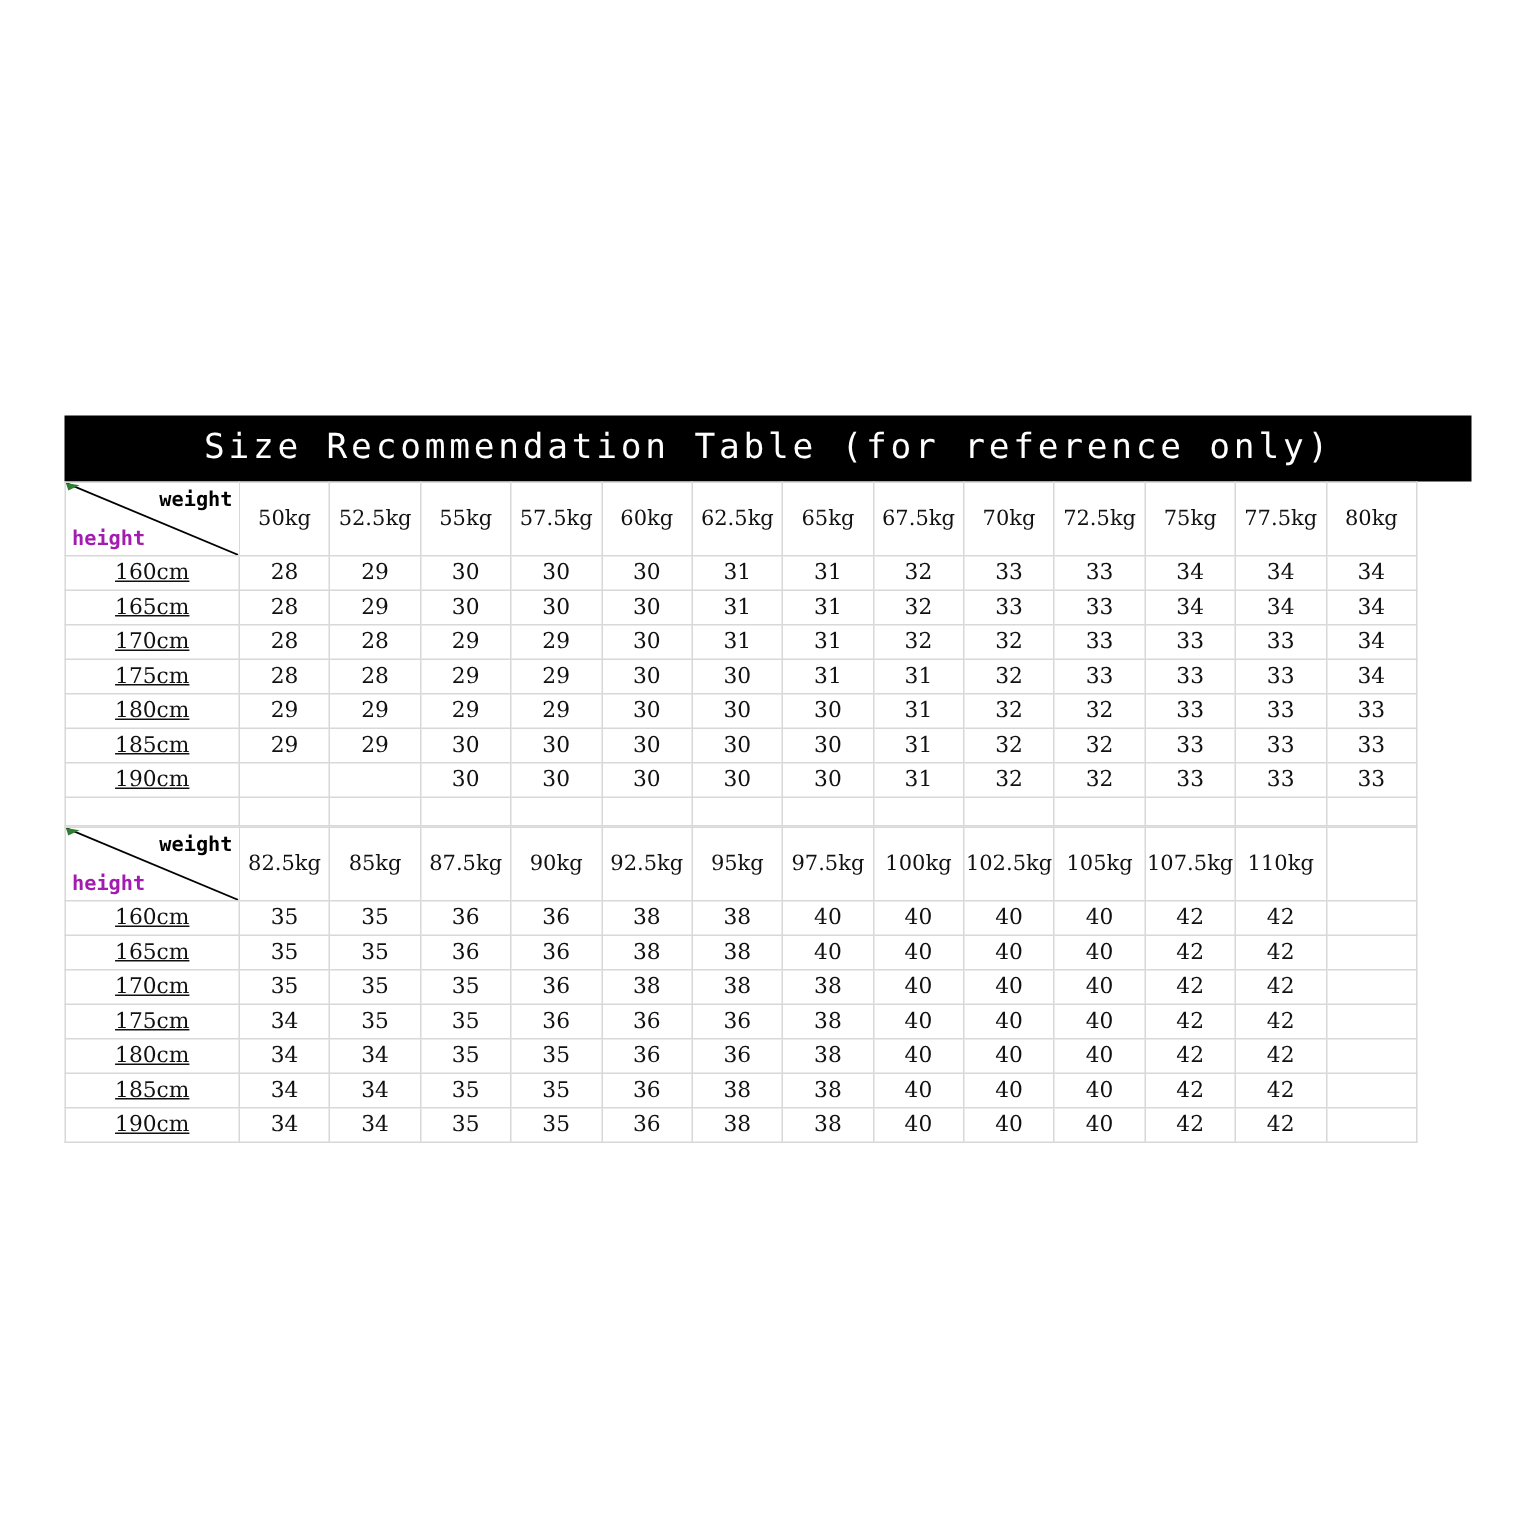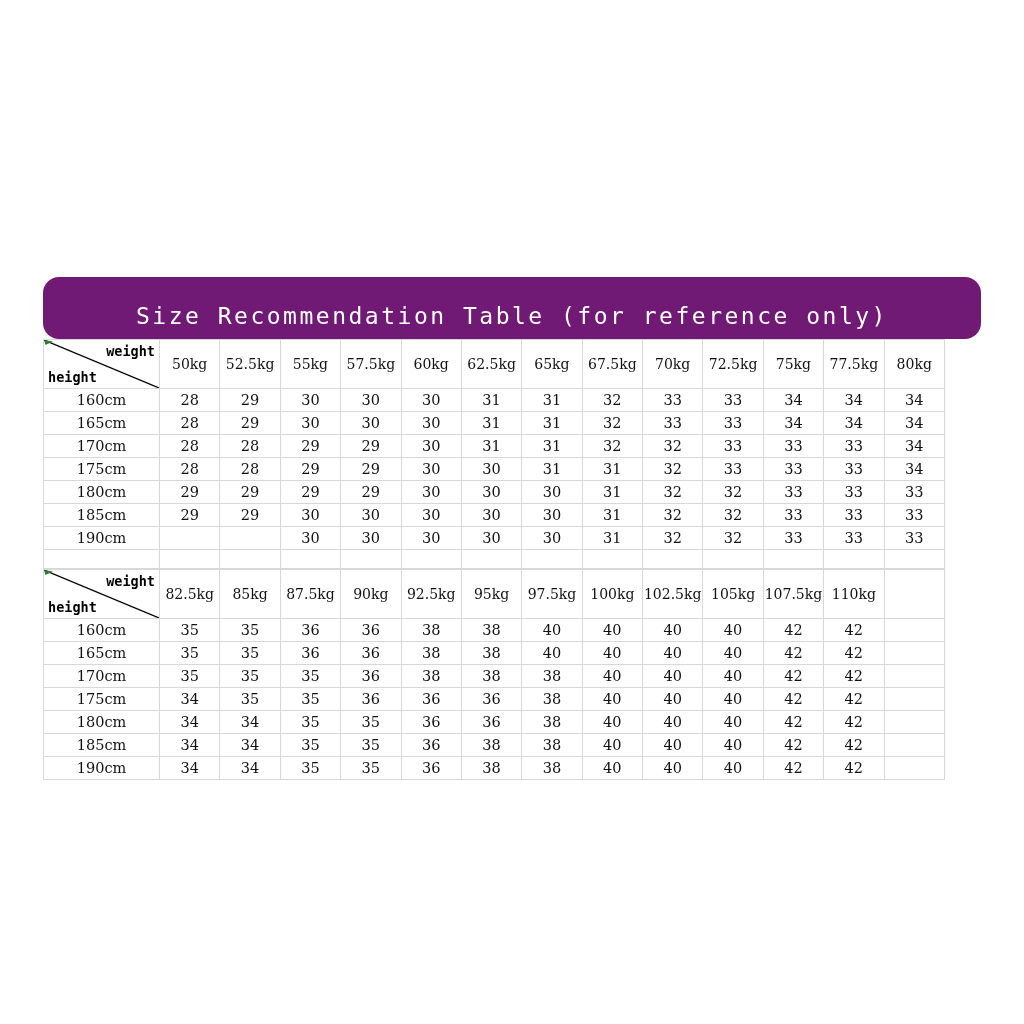--- a/index.html
+++ b/index.html
@@ -11,29 +11,28 @@
     font-family: "DejaVu Serif", serif;
   }
   #wrap {
     position: absolute;
     left: 43px;
     top: 277px;
     width: 938px;
     background: #ffffff;
   }
   .title-bar {
-    background: #701a75;
+    background: #000000;
     color: #ffffff;
     text-align: center;
     font-family: "DejaVu Sans Mono", monospace;
     font-size: 23px;
     letter-spacing: 2.5px;
-    padding: 26px 0 10px 0;
+    padding: 8px 0 10px 0;
     white-space: nowrap;
-    border-radius: 16px;
   }
   table.size-table {
     border-collapse: collapse;
     width: 902px;
     table-layout: fixed;
     font-family: "DejaVu Serif", serif;
   }
   table.size-table td {
     border: 1px solid #d8d8d8;
     text-align: center;
@@ -70,25 +69,26 @@
     color: #000;
     letter-spacing: 0px;
   }
   .corner .hlab {
     position: absolute;
     left: 4px;
     bottom: 3px;
     font-family: "DejaVu Sans Mono", monospace;
     font-size: 13.5px;
     font-weight: bold;
-    color: #000000;
+    color: #a21caf;
   }
   td.rowhead {
     font-size: 14.5px;
     width: 115px;
+    text-decoration: underline;
   }
   tr.spacer td {
     height: 18px;
     border-left: 1px solid #d8d8d8;
     border-right: 1px solid #d8d8d8;
     border-top: 1px solid #d8d8d8;
     border-bottom: 1px solid #d8d8d8;
     background: #ffffff;
   }
   td.empty { background: #ffffff; }

